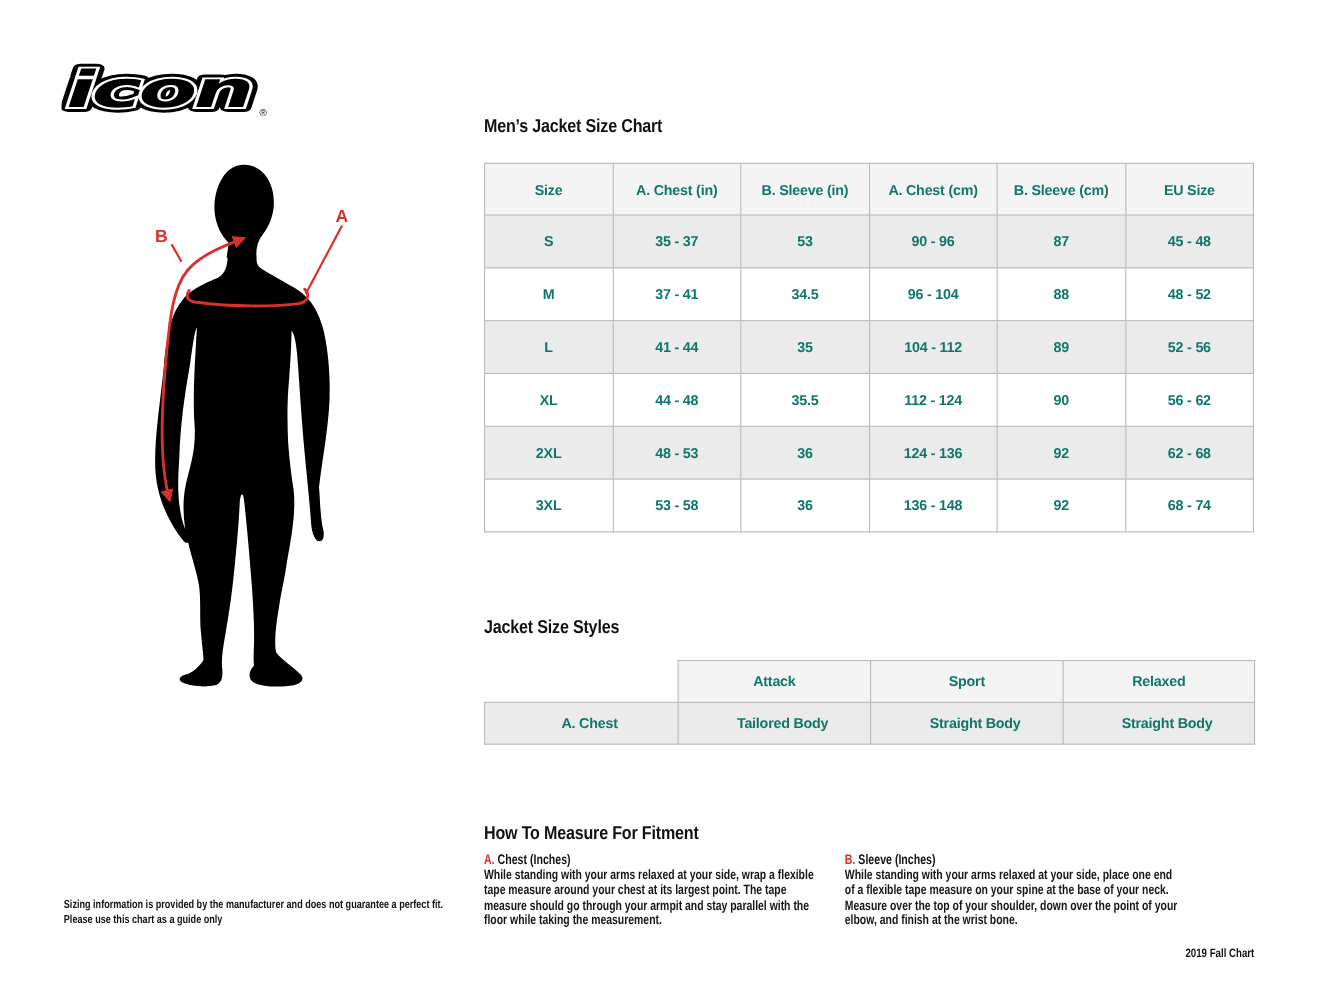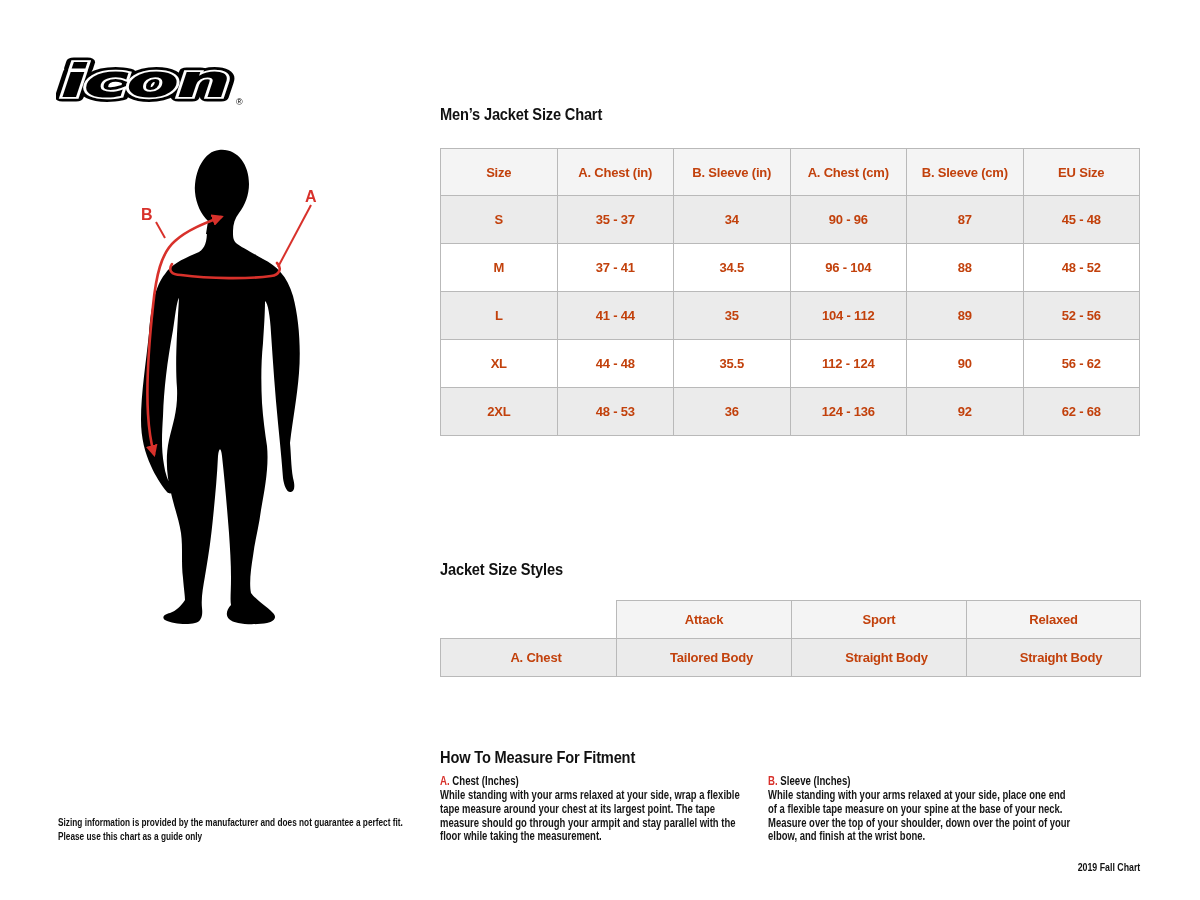--- a/index.html
+++ b/index.html
@@ -8,21 +8,21 @@
 
   .abs{position:absolute;}
 
   
   .h-title{font-size:17px;font-weight:bold;color:#111;letter-spacing:-0.2px;
            transform:scaleX(0.86);transform-origin:0 0;white-space:nowrap;}
 
   
   table{border-collapse:collapse;table-layout:fixed;width:700px;font-size:13px;}
   th,td{border:1px solid #b9b9b9;text-align:center;vertical-align:middle;
-        font-weight:bold;color:#c2410c;padding:0;letter-spacing:-0.2px;}
+        font-weight:bold;color:#0f766e;padding:0;letter-spacing:-0.2px;}
   .size-table th{height:46px;background:#f4f4f4;}
   .size-table td{height:47px;}
   .size-table tbody tr:nth-child(odd) td{background:#ebebeb;}
   .styles-table th{height:37px;background:#f4f4f4;}
   .styles-table td{height:37px;padding-left:15px;}
   .styles-table tbody tr:nth-child(odd) td{background:#ebebeb;}
   .styles-table th.blank{border:none;background:none;}
 
   
   .measure-col{width:396px;transform:scaleX(0.765);transform-origin:0 0;}
@@ -135,21 +135,21 @@
           <th>B. Sleeve (in)</th>
           <th>A. Chest (cm)</th>
           <th>B. Sleeve (cm)</th>
           <th>EU Size</th>
         </tr>
       </thead>
       <tbody>
         <tr>
           <td>S</td>
           <td>35 - 37</td>
-          <td>34</td>
+          <td>53</td>
           <td>90 - 96</td>
           <td>87</td>
           <td>45 - 48</td>
         </tr>
         <tr>
           <td>M</td>
           <td>37 - 41</td>
           <td>34.5</td>
           <td>96 - 104</td>
           <td>88</td>
@@ -171,20 +171,28 @@
           <td>90</td>
           <td>56 - 62</td>
         </tr>
         <tr>
           <td>2XL</td>
           <td>48 - 53</td>
           <td>36</td>
           <td>124 - 136</td>
           <td>92</td>
           <td>62 - 68</td>
+        </tr>
+        <tr>
+          <td>3XL</td>
+          <td>53 - 58</td>
+          <td>36</td>
+          <td>136 - 148</td>
+          <td>92</td>
+          <td>68 - 74</td>
         </tr>
       </tbody>
     </table>
 
   <div class="abs h-title" style="left:440px;top:560px;">Jacket Size Styles</div>
   <table class="abs styles-table" style="left:440px;top:600px;">
       <colgroup>
         <col style="width: 176px;">
         <col style="width: 175px;">
         <col style="width: 175px;">

